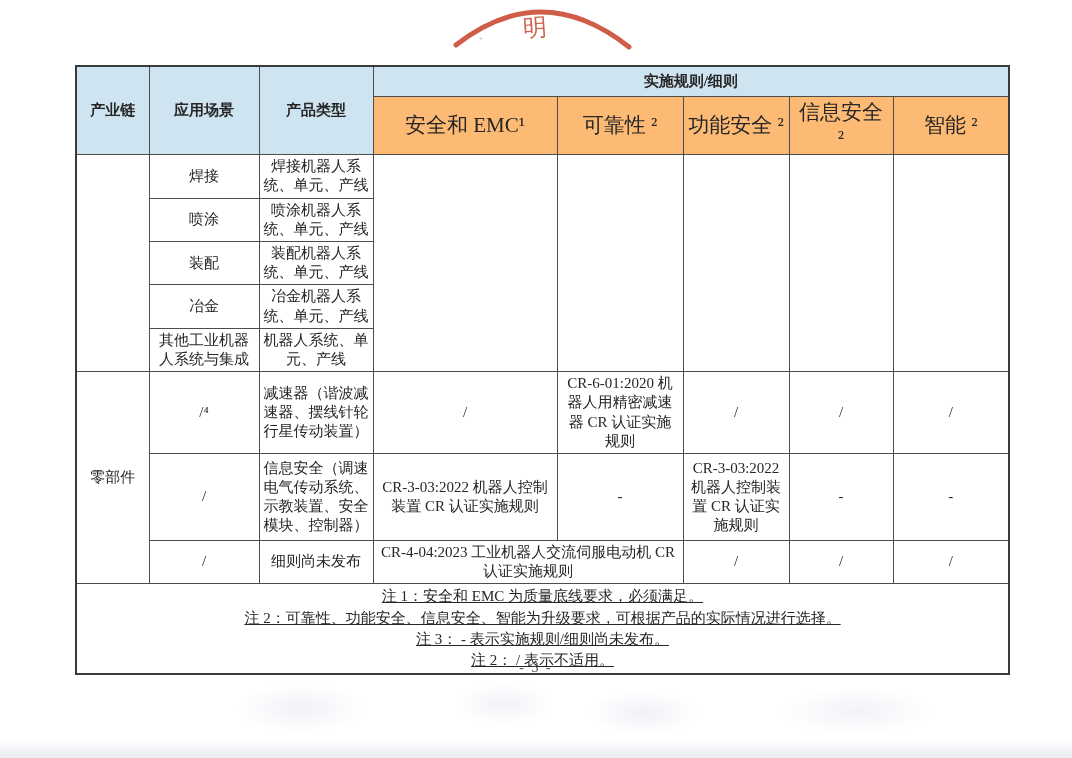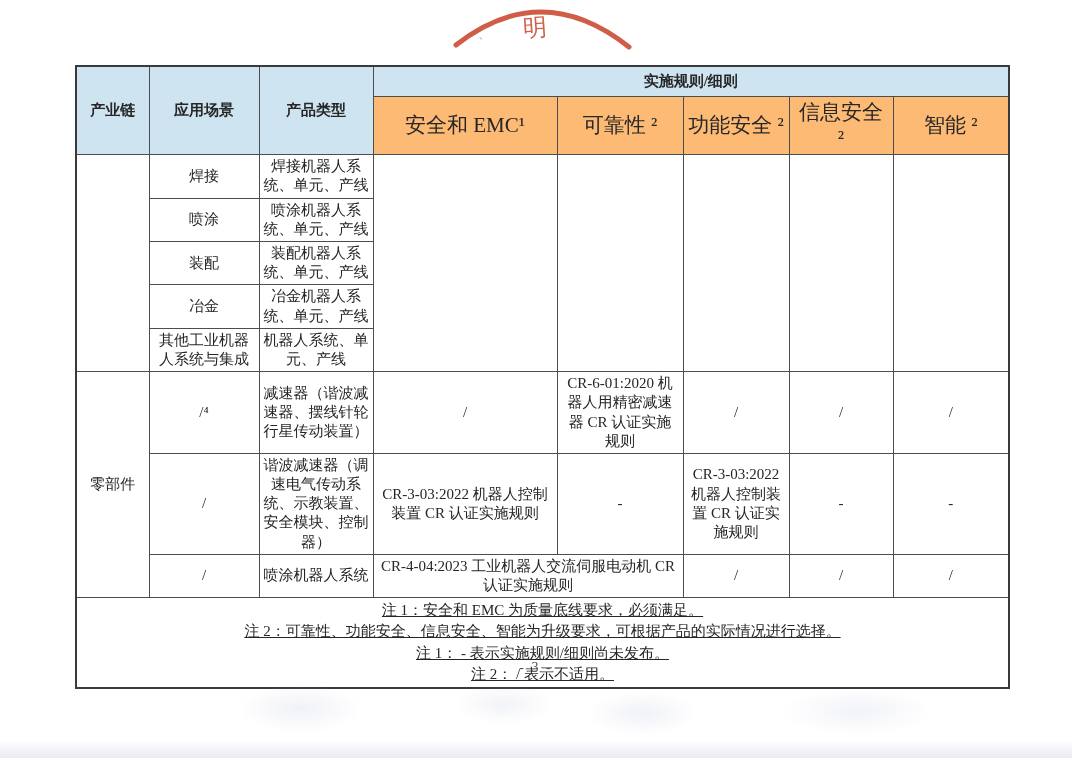--- a/index.html
+++ b/index.html
@@ -167,41 +167,41 @@
         <td>/⁴</td>
         <td class="left">减速器（谐波减速器、摆线针轮行星传动装置）</td>
         <td>/</td>
         <td class="left">CR-6-01:2020 机器人用精密减速器 CR 认证实施规则</td>
         <td>/</td>
         <td>/</td>
         <td>/</td>
       </tr>
       <tr class="brow7">
         <td>/</td>
-        <td class="left">谐波减速器（调速电气传动系统、示教装置、安全模块、控制器）</td>
+        <td class="left">信息安全（调速电气传动系统、示教装置、安全模块、控制器）</td>
         <td class="left">CR-3-03:2022 机器人控制装置 CR 认证实施规则</td>
         <td>-</td>
         <td class="left">CR-3-03:2022 机器人控制装置 CR 认证实施规则</td>
         <td>-</td>
         <td>-</td>
       </tr>
       <tr class="brow8">
         <td>/</td>
-        <td>喷涂机器人系统</td>
+        <td>细则尚未发布</td>
         <td colspan="2">CR-4-04:2023 工业机器人交流伺服电动机 CR 认证实施规则</td>
         <td>/</td>
         <td>/</td>
         <td>/</td>
       </tr>
 
       <tr class="nrow">
         <td class="notes" colspan="8">
           <div class="note-line">注 1：安全和 EMC 为质量底线要求，必须满足。</div>
           <div class="note-line">注 2：可靠性、功能安全、信息安全、智能为升级要求，可根据产品的实际情况进行选择。</div>
-          <div class="note-line">注 1： - 表示实施规则/细则尚未发布。</div>
+          <div class="note-line">注 3： - 表示实施规则/细则尚未发布。</div>
           <div class="note-line">注 2： / 表示不适用。</div>
         </td>
       </tr>
     </tbody>
   </table>
 
   <div class="page-number">- 3 -</div>
 
   <div class="scan-artifacts"></div>
 </div>

